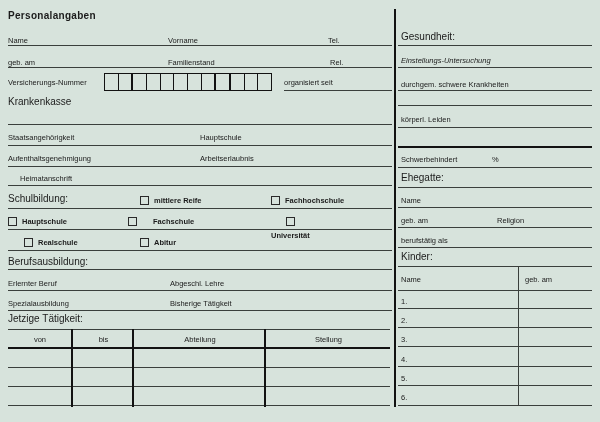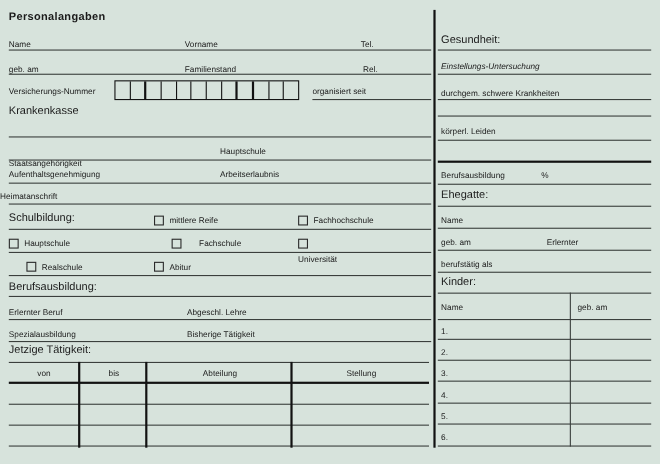--- a/index.html
+++ b/index.html
@@ -18,21 +18,21 @@
     overflow:hidden;
   }
   .t{position:absolute;font-size:10px;font-weight:bold;letter-spacing:.3px;white-space:nowrap;}
   .hdr{position:absolute;font-size:10px;white-space:nowrap;}
   .lbl{position:absolute;font-size:7.5px;white-space:nowrap;}
   .hl{position:absolute;height:1px;background:var(--line);}
   .hlk{position:absolute;height:2px;background:var(--strong);}
   .vl{position:absolute;background:var(--strong);}
   .vlt{position:absolute;background:var(--line);}
   .th{position:absolute;font-size:7.5px;text-align:center;white-space:nowrap;}
-  .opt{position:absolute;display:flex;align-items:flex-start;gap:5px;font-size:7.5px;white-space:nowrap;}
+  .opt{position:absolute;display:flex;align-items:center;gap:5px;font-size:7.5px;white-space:nowrap;font-weight:bold;}
   .cb{display:inline-block;width:7px;height:7px;border:1px solid #2a2a2a;background:transparent;flex:0 0 auto;}
   .vsnr{
     position:absolute;left:104px;top:73px;width:168px;height:18px;
     border:1px solid var(--strong);display:flex;box-sizing:border-box;
   }
   .vsnr .cell{flex:1 1 auto;border-right:1px solid var(--strong);}
   .vsnr .cell.thick{border-right-width:2px;}
   .vsnr .cell:last-child{border-right:none;}
 </style>
 </head>
@@ -68,47 +68,47 @@
     <span class="cell"></span>
     <span class="cell"></span>
     <span class="cell"></span>
   </div>
   <div class="lbl" style="left:284px;top:78px;">organisiert seit</div>
   <div class="hl" style="left:284px;top:90px;width:108px;"></div>
 
   <div class="hdr" style="left:8px;top:96px;">Krankenkasse</div>
   <div class="hl" style="left:8px;top:124px;width:384px;"></div>
 
-  <div class="lbl" style="left:8px;top:144px;">Staatsangehörigkeit</div>
+  <div class="lbl" style="left:8px;top:133px;">Staatsangehörigkeit</div>
   <div class="lbl" style="left:200px;top:133px;">Hauptschule</div>
   <div class="hl" style="left:8px;top:145px;width:384px;"></div>
 
   <div class="lbl" style="left:8px;top:154px;">Aufenthaltsgenehmigung</div>
   <div class="lbl" style="left:200px;top:154px;">Arbeitserlaubnis</div>
   <div class="hl" style="left:8px;top:166px;width:384px;"></div>
 
-  <div class="lbl" style="left:0;top:174px;">Heimatanschrift</div>
+  <div class="lbl" style="left:20px;top:174px;">Heimatanschrift</div>
   <div class="hl" style="left:8px;top:185px;width:384px;"></div>
 
   <div class="hdr" style="left:8px;top:193px;">Schulbildung:</div>
   <div class="opt" style="left:140px;top:196px;">
     <span class="cb"></span>
     <span>mittlere Reife</span>
   </div>
   <div class="opt" style="left:271px;top:196px;">
     <span class="cb"></span>
     <span>Fachhochschule</span>
   </div>
   <div class="hl" style="left:8px;top:208px;width:384px;"></div>
 
   <div class="opt" style="left:8px;top:217px;">
     <span class="cb"></span>
     <span>Hauptschule</span>
   </div>
-  <div class="opt" style="left:156px;top:217px;gap:16px;">
+  <div class="opt" style="left:128px;top:217px;gap:16px;">
     <span class="cb"></span>
     <span>Fachschule</span>
   </div>
   <div class="opt" style="left:271px;top:217px;flex-direction:column;">
     <span class="cb"></span>
     <span>Universität</span>
   </div>
   <div class="hl" style="left:8px;top:229px;width:384px;"></div>
 
   <div class="opt" style="left:8px;top:238px;padding-left:16px;">
@@ -155,32 +155,32 @@
 
   <div class="lbl" style="left:401px;top:80px;">durchgem. schwere Krankheiten</div>
   <div class="hl" style="left:398px;top:90px;width:194px;"></div>
   <div class="hl" style="left:398px;top:105px;width:194px;"></div>
 
   <div class="lbl" style="left:401px;top:115px;">körperl. Leiden</div>
   <div class="hl" style="left:398px;top:127px;width:194px;"></div>
 
   <div class="hlk" style="left:398px;top:146px;width:194px;"></div>
 
-  <div class="lbl" style="left:401px;top:155px;">Berufsausbildung</div>
+  <div class="lbl" style="left:401px;top:155px;">Schwerbehindert</div>
   <div class="lbl" style="left:492px;top:155px;">%</div>
   <div class="hl" style="left:398px;top:167px;width:194px;"></div>
 
   <div class="hdr" style="left:401px;top:172px;">Ehegatte:</div>
   <div class="hl" style="left:398px;top:187px;width:194px;"></div>
 
   <div class="lbl" style="left:401px;top:196px;">Name</div>
   <div class="hl" style="left:398px;top:207px;width:194px;"></div>
 
   <div class="lbl" style="left:401px;top:216px;">geb. am</div>
-  <div class="lbl" style="left:497px;top:216px;">Erlernter</div>
+  <div class="lbl" style="left:497px;top:216px;">Religion</div>
   <div class="hl" style="left:398px;top:227px;width:194px;"></div>
 
   <div class="lbl" style="left:401px;top:236px;">berufstätig als</div>
   <div class="hl" style="left:398px;top:247px;width:194px;"></div>
 
   <div class="hdr" style="left:401px;top:251px;">Kinder:</div>
   <div class="hl" style="left:398px;top:266px;width:194px;"></div>
 
   <div class="lbl" style="left:401px;top:275px;">Name</div>
   <div class="lbl" style="left:525px;top:275px;">geb. am</div>

